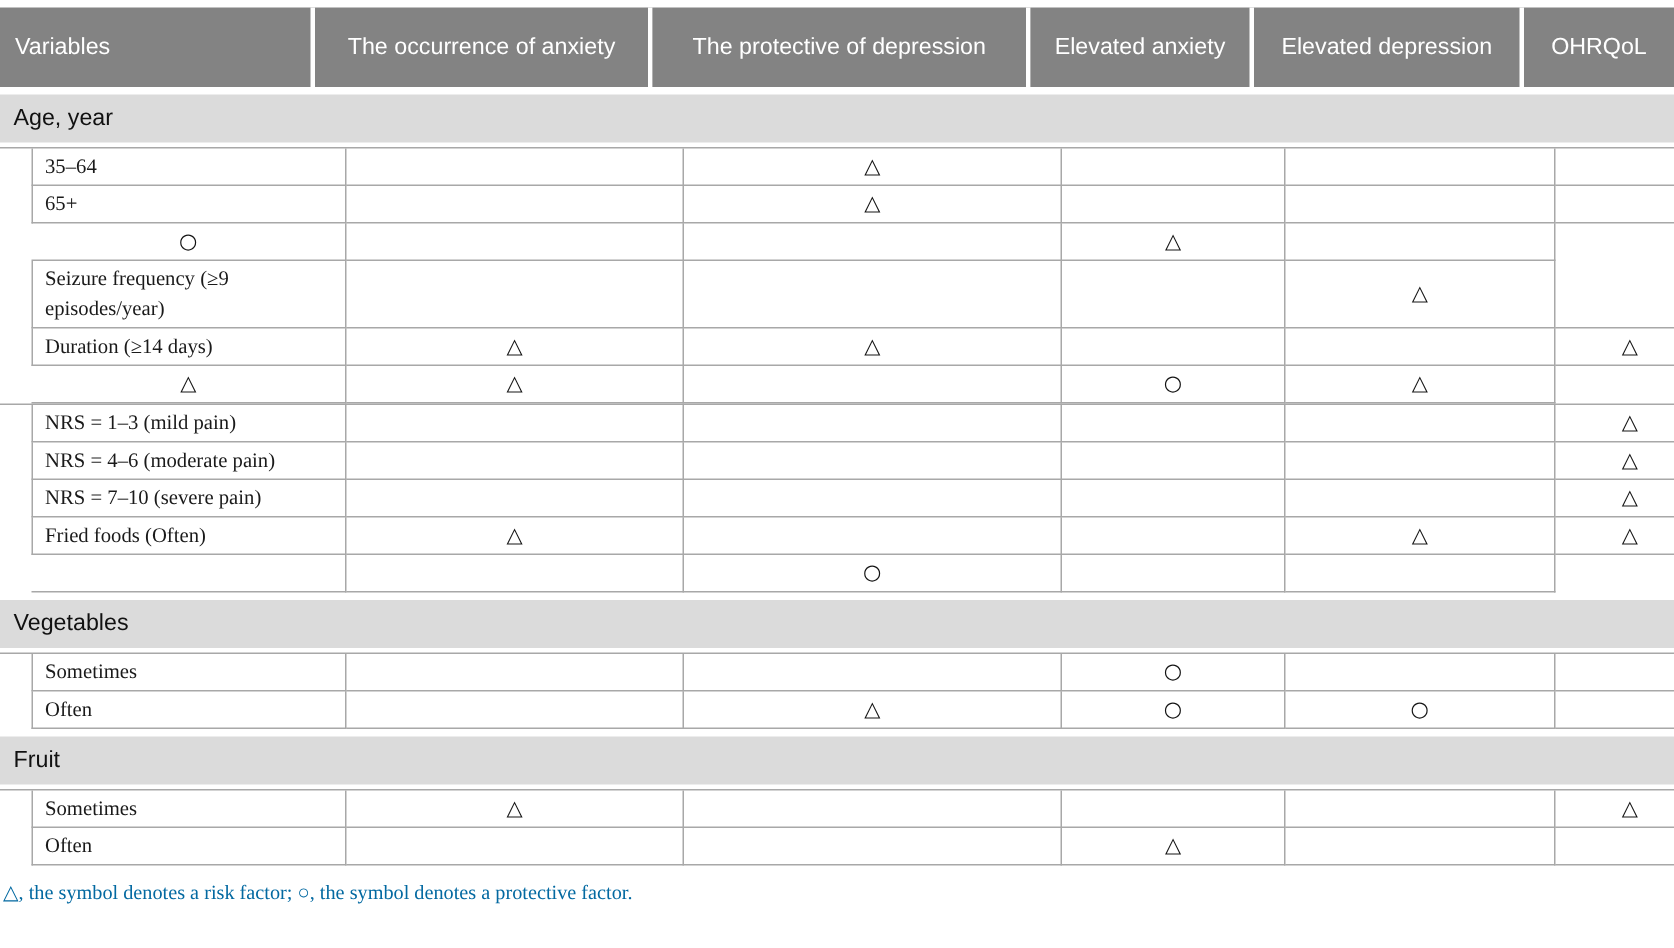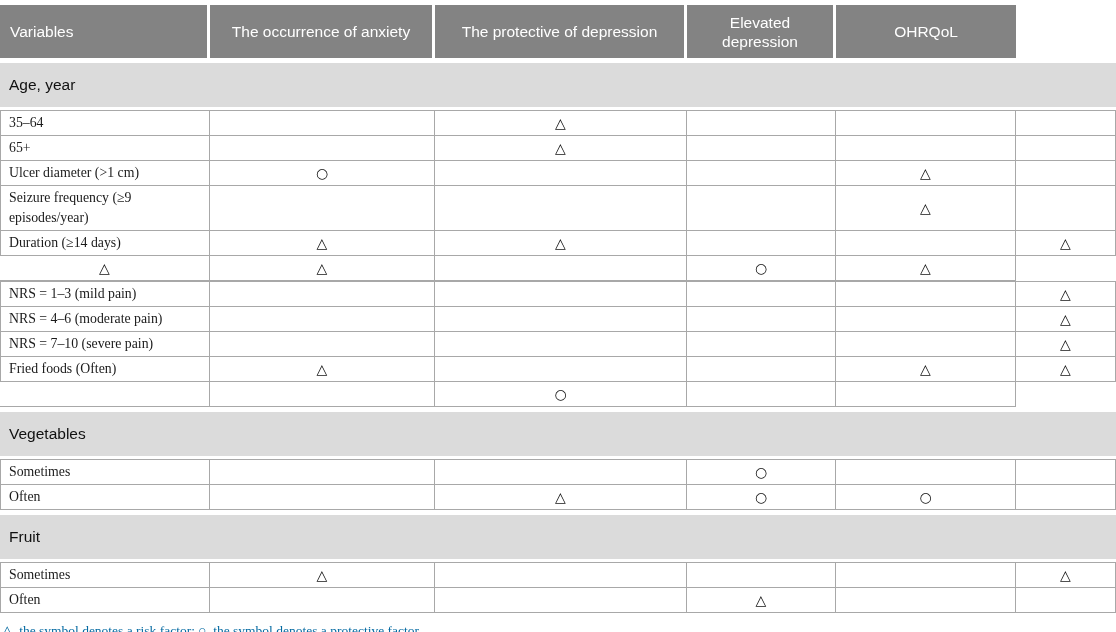--- a/index.html
+++ b/index.html
@@ -28,34 +28,35 @@
     text-align: center;
     border-right: 3px solid #ffffff;
     padding: 2px 6px;
   }
   .th:last-child { border-right: none; }
   .th.first { justify-content: flex-start; text-align: left; padding-left: 10px; }
 
   
   .section {
     background: var(--section-bg, #dbdbdb);
-    height: 44px;
+    height: 32px;
     margin: 5px 0 3px 0;
     font-family: "Liberation Sans", sans-serif;
     font-size: 15.5px;
     color: #111111;
     display: flex; align-items: center;
     padding-left: 9px;
   }
 
   
   .block { border-top: 1px solid var(--border, #a8a8a8); }
   .row {
     display: grid;
     grid-template-columns: 210px 225px 252px 149px 180px 100px;
+    padding-left: 21px;
   }
   .td {
     border-right: 1px solid var(--border, #a8a8a8);
     border-bottom: 1px solid var(--border, #a8a8a8);
     min-height: 25px;
     padding: 2px 8px;
     font-size: 13.8px;
     line-height: 20px;
     display: flex; align-items: center;
   }
@@ -78,20 +79,21 @@
   }
 </style>
 </head>
 <body>
 
 <div class="page">
   <div class="thead" id="thead">
       <div class="th first">Variables</div>
       <div class="th">The occurrence of anxiety</div>
       <div class="th">The protective of depression</div>
+      <div class="th">Elevated anxiety</div>
       <div class="th">Elevated depression</div>
       <div class="th">OHRQoL</div>
     </div>
   <div id="tbody">
       <div class="section">Age, year</div>
       <div class="block">
         <div class="row">
           <div class="td label">35–64</div>
           <div class="td sym"></div>
           <div class="td sym">
@@ -105,21 +107,20 @@
           <div class="td label">65+</div>
           <div class="td sym"></div>
           <div class="td sym">
             <span>△</span>
           </div>
           <div class="td sym"></div>
           <div class="td sym"></div>
           <div class="td sym"></div>
         </div>
         <div class="row">
-          <div class="td label">Ulcer diameter (&gt;1 cm)</div>
           <div class="td sym">
             <span>○</span>
           </div>
           <div class="td sym"></div>
           <div class="td sym"></div>
           <div class="td sym">
             <span>△</span>
           </div>
           <div class="td sym"></div>
         </div>

